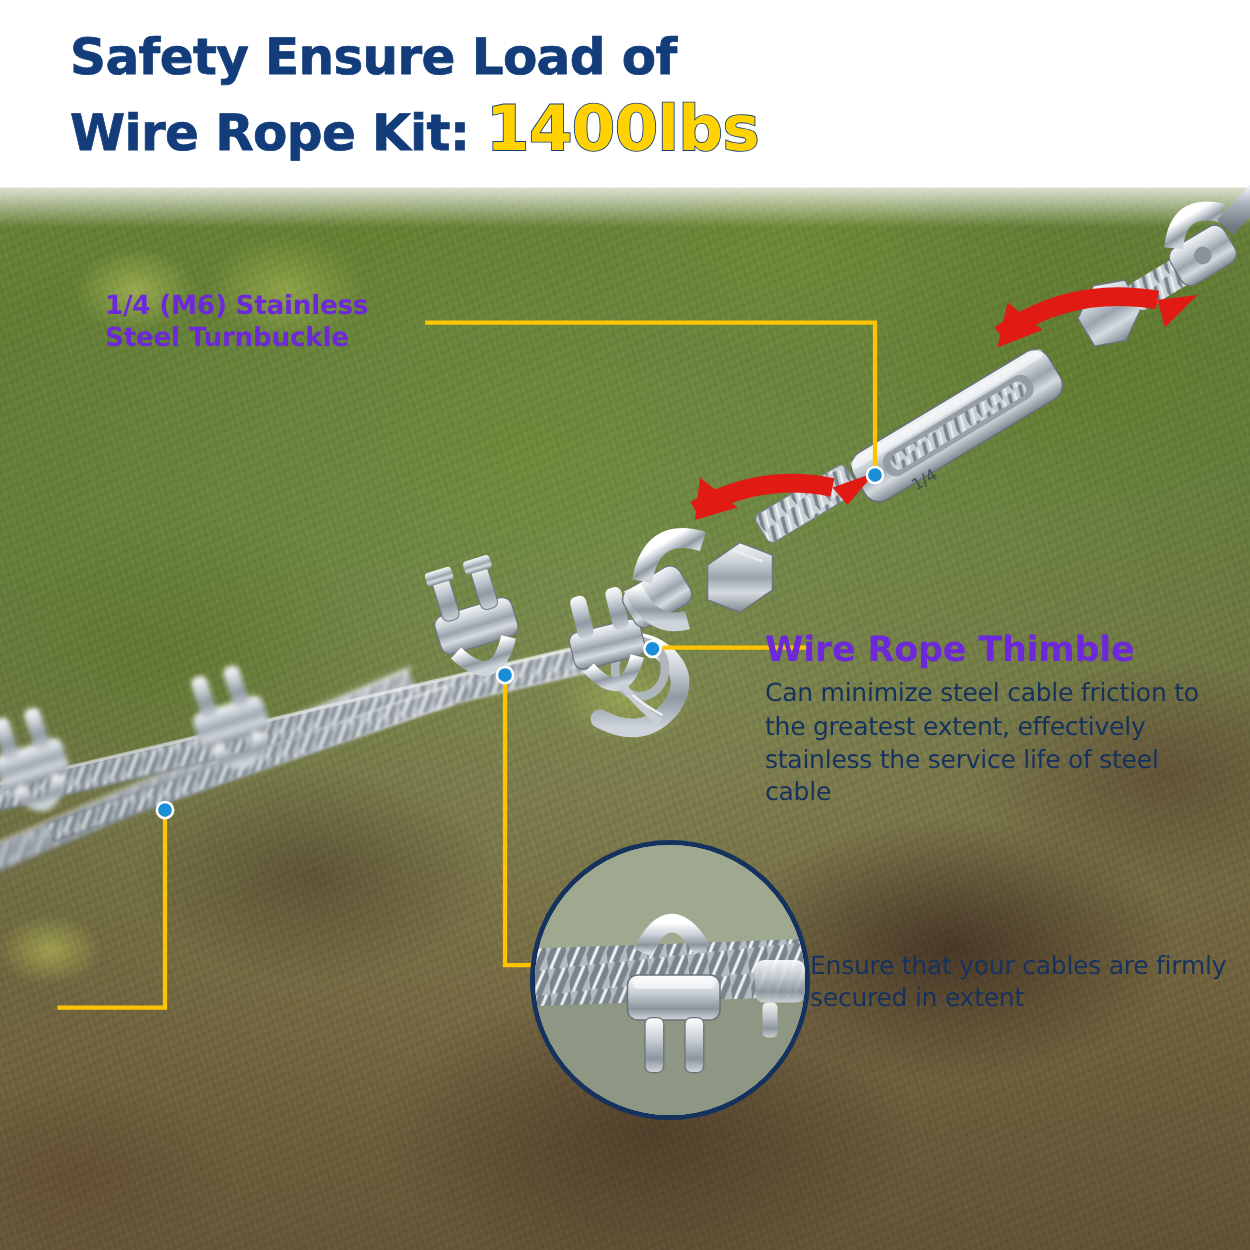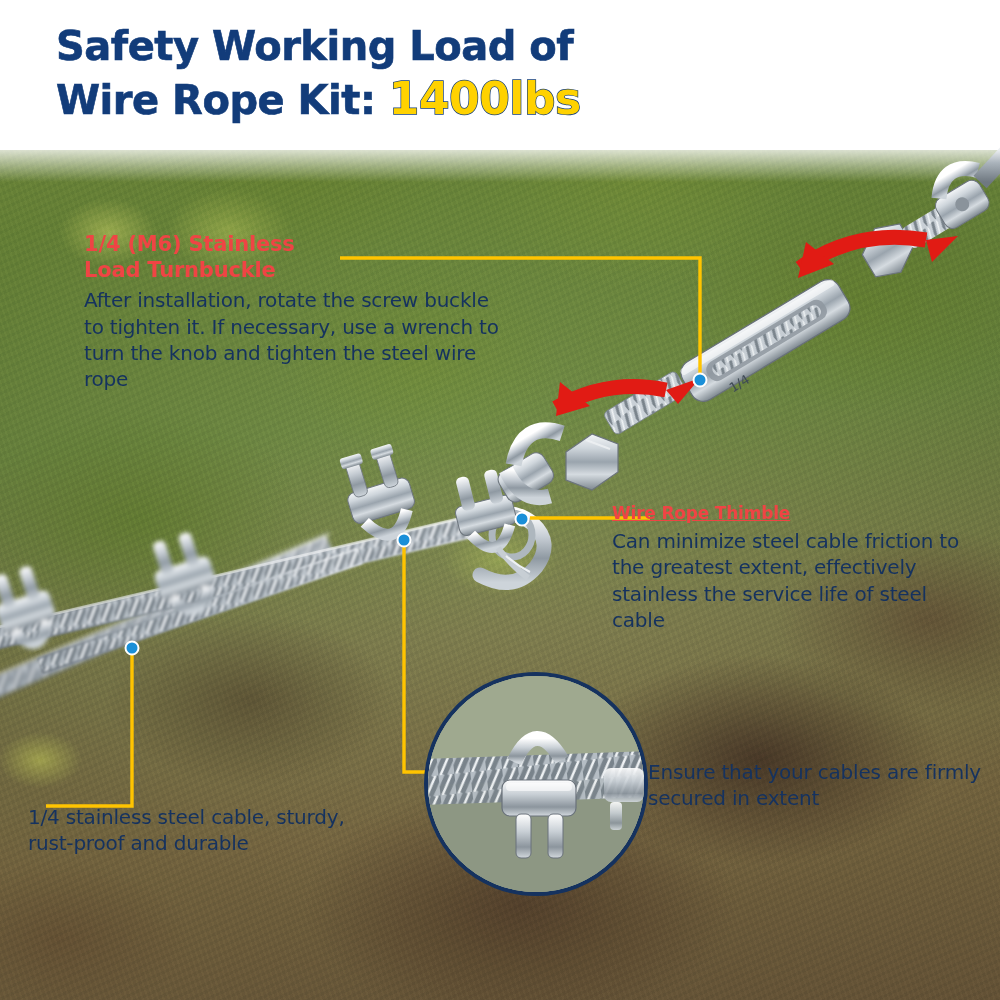--- a/index.html
+++ b/index.html
@@ -79,53 +79,53 @@
     font-size: 40px;
     line-height: 1.24;
     color: #123c7a;
     letter-spacing: -0.5px;
     -webkit-text-stroke: 0.6px #123c7a;
   }
   .heading .hl {
     color: #ffd200;
     -webkit-text-stroke: 1.4px #123c7a;
     paint-order: stroke fill;
-    font-size: 44px;
+    font-size: 50px;
   }
 
   
   svg.scene {
     position: absolute;
     left: 0; top: 0;
     width: 1000px; height: 1000px;
   }
 
   
   .callout { position: absolute; }
   .c-title {
     font-family: "DejaVu Sans", sans-serif;
     font-weight: bold;
-    color: #ef4444;
+    color: #6d28d9;
     font-size: 21px;
     line-height: 1.22;
     letter-spacing: -0.2px;
   }
   .c-body {
     font-family: "DejaVu Sans", sans-serif;
     color: #15325f;
     font-size: 20px;
     line-height: 1.32;
     letter-spacing: -0.2px;
     margin-top: 4px;
   }
   .c-turnbuckle { left: 84px; top: 232px; width: 420px; }
   .c-thimble    { left: 612px; top: 503px; width: 360px; }
   .c-clamps     { left: 648px; top: 755px; width: 345px; }
   .c-cable      { left: 28px;  top: 800px; width: 340px; }
-  .c-thimble .c-title, .c-clamps .c-title { font-size: 17px; text-decoration: underline; }
+  .c-thimble .c-title, .c-clamps .c-title { font-size: 28px; }
 
   
   .inset {
     position: absolute;
     left: 424px; top: 672px;
     width: 216px; height: 216px;
     border-radius: 50%;
     border: 4px solid #15325f;
     overflow: hidden;
     background: #8e9c86;
@@ -331,38 +331,34 @@
 
       <rect x="88" y="138" width="15" height="44" rx="5" fill="url(#isteel)" stroke="#69717a" stroke-width="1"></rect>
       <rect x="120" y="138" width="15" height="44" rx="5" fill="url(#isteel)" stroke="#69717a" stroke-width="1"></rect>
 
       <rect x="176" y="92" width="40" height="34" rx="7" fill="url(#isteel)" opacity="0.9"></rect>
       <rect x="182" y="126" width="12" height="28" rx="4" fill="url(#isteel)" opacity="0.9"></rect>
     </svg>
   </div>
 
   <div class="heading">
-    <div>Safety Working Load of</div>
+    <div>Safety Ensure Load of</div>
     <div><span>Wire Rope Kit: </span><span class="hl">1400lbs</span></div>
   </div>
 
   <div class="callout c-turnbuckle">
     <div class="c-title">
       <div>1/4 (M6) Stainless</div>
-      <div>Load Turnbuckle</div>
+      <div>Steel Turnbuckle</div>
     </div>
-    <div class="c-body">After installation, rotate the screw buckle to tighten it. If necessary, use a wrench to turn the knob and tighten the steel wire rope</div>
   </div>
 
   <div class="callout c-thimble">
     <div class="c-title">Wire Rope Thimble</div>
     <div class="c-body">Can minimize steel cable friction to the greatest extent, effectively stainless the service life of steel cable</div>
   </div>
 
   <div class="callout c-clamps">
     <div class="c-body">Ensure that your cables are firmly secured in extent</div>
   </div>
 
-  <div class="callout c-cable">
-    <div class="c-body">1/4 stainless steel cable, sturdy, rust-proof and durable</div>
-  </div>
 
 </div>
 
 </body></html>

